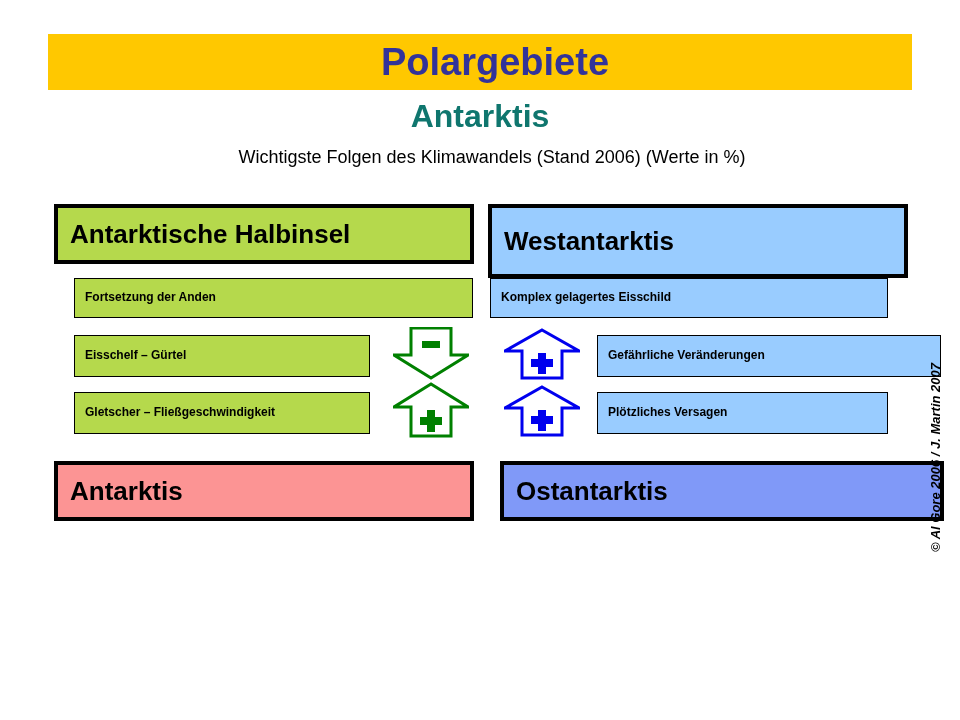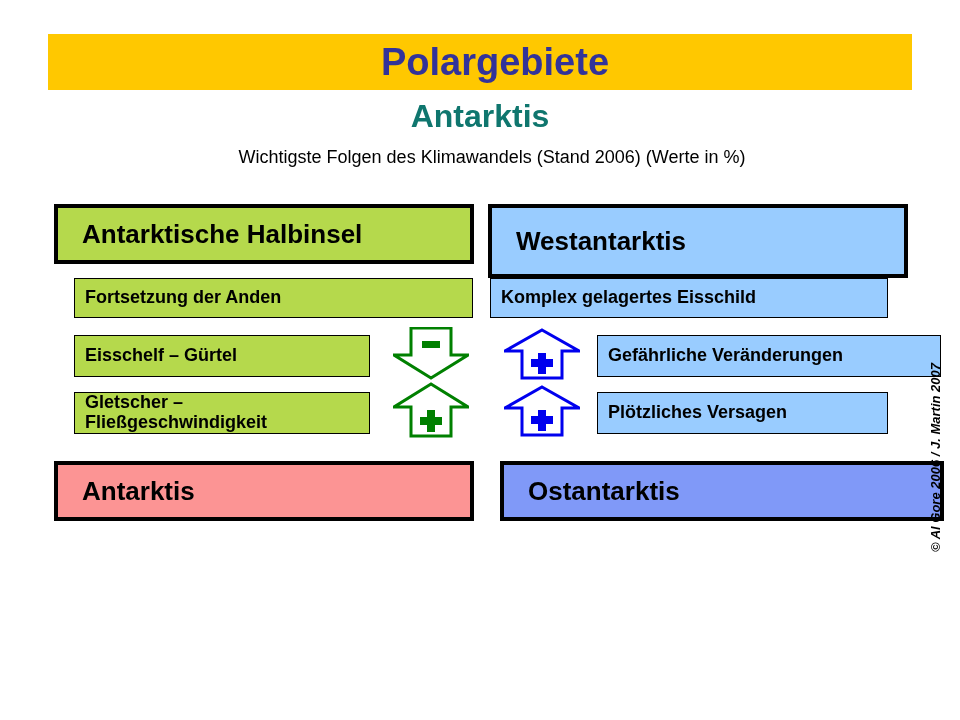--- a/index.html
+++ b/index.html
@@ -67,38 +67,38 @@
     line-height: 1.1;
   }
 
   
   .hdr-box {
     position: absolute;
     border: 4px solid #000000;
     box-sizing: border-box;
     display: flex;
     align-items: center;
-    padding-left: 24px;
+    padding-left: 12px;
   }
   .hdr-box .hdr-label {
     font-size: 26px;
     font-weight: bold;
     color: #000000;
     line-height: 1;
   }
   .sub-box {
     position: absolute;
     border: 1px solid #000000;
     box-sizing: border-box;
     display: flex;
     align-items: center;
     padding-left: 10px;
   }
   .sub-box .sub-label {
-    font-size: 18px;
+    font-size: 12px;
     font-weight: bold;
     color: #000000;
     line-height: 1.1;
   }
 
   
   .fill-green { background: #b5d94c; }
   .fill-blue  { background: #99ccff; }
   .fill-pink  { background: #fc9494; }
   .fill-periwinkle { background: #8099f8; }

